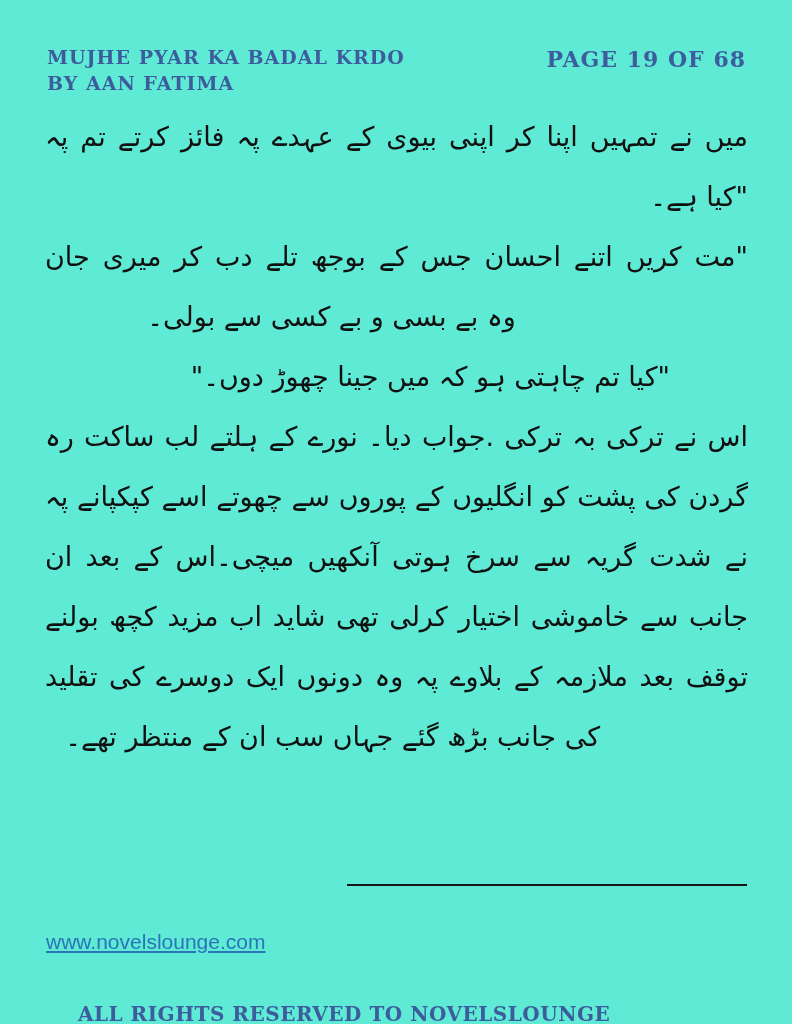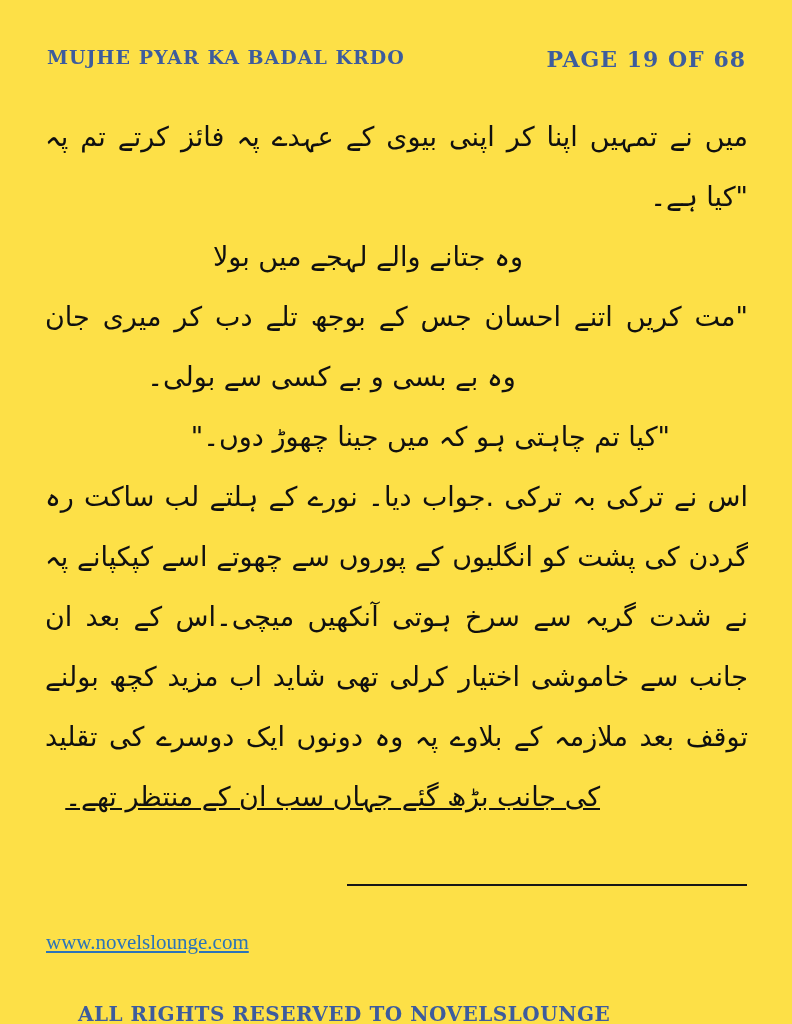--- a/index.html
+++ b/index.html
@@ -4,21 +4,21 @@
 <style>
   html, body {
     margin: 0;
     padding: 0;
     background: #ffffff;
   }
   .page {
     position: relative;
     width: 792px;
     height: 1024px;
-    background: #fde047;
+    background: #5eead4;
     overflow: hidden;
     font-family: "DejaVu Sans", sans-serif;
   }
 
   
   .hdr-title, .hdr-author, .hdr-pagenum, .ftr-rights {
     font-family: "DejaVu Serif", serif;
     font-weight: bold;
     color: #3d5c9d;
     letter-spacing: 1px;
@@ -48,38 +48,38 @@
   }
   .line.j {               
     white-space: normal;
     text-align: justify;
     text-align-last: justify;
     overflow: hidden;
   }
   .ind-l3  { padding-right: 225px; }
   .ind-l5  { padding-right: 130px; text-align: center; }
   .ind-l6  { padding-right: 78px;  }
-  .ind-l12 { padding-right: 148px; text-decoration: underline; }
+  .ind-l12 { padding-right: 148px; }
 
   
   .divider {
     position: absolute;
     left: 347px;
     top: 884px;
     width: 400px;
     height: 2px;
     background: #161616;
   }
 
   
   .ftr-link {
     position: absolute;
     left: 46px;
     top: 930px;
-    font-family: Liberation Serif, serif;
+    font-family: Liberation Sans, sans-serif;
     font-size: 21px;
     color: #2c74b8;
     text-decoration: underline;
     cursor: pointer;
     white-space: nowrap;
   }
   .ftr-rights {
     position: absolute;
     left: 46px;
     top: 1002px;
@@ -90,25 +90,25 @@
 </style>
 </head>
 <body>
 
 <div class="page">
 
   <div class="hdr-title">MUJHE PYAR KA BADAL KRDO</div>
 
   <div class="hdr-pagenum">PAGE 19 OF 68</div>
 
+  <div class="hdr-author">BY AAN FATIMA</div>
 
   <div class="body-text">
     <div class="line j">میں نے تمہیں اپنا کر اپنی بیوی کے عہدے پہ فائز کرتے تم پہ بہت بڑا احسان"</div>
     <div class="line">"کیا ہے۔</div>
-    <div class="line ind-l3">وہ جتانے والے لہجے میں بولا</div>
     <div class="line j">"مت کریں اتنے احسان جس کے بوجھ تلے دب کر میری جان نکل جائے۔"</div>
     <div class="line ind-l5">وہ بے بسی و بے کسی سے بولی۔</div>
     <div class="line ind-l6">"کیا تم چاہتی ہو کہ میں جینا چھوڑ دوں۔"</div>
     <div class="line j">اس نے ترکی بہ ترکی .جواب دیا۔ نورے کے ہلتے لب ساکت رہ گئے۔ فرزام اس کی</div>
     <div class="line j">گردن کی پشت کو انگلیوں کے پوروں سے چھوتے اسے کپکپانے پہ مجبور کرگیا۔اس</div>
     <div class="line j">نے شدت گریہ سے سرخ ہوتی آنکھیں میچی۔اس کے بعد ان دونوں نے اپنی اپنی</div>
     <div class="line j">جانب سے خاموشی اختیار کرلی تھی شاید اب مزید کچھ بولنے کو بچا ہی نہیں تھا کچھ</div>
     <div class="line j">توقف بعد ملازمہ کے بلاوے پہ وہ دونوں ایک دوسرے کی تقلید میں ناشتے کی میز</div>
     <div class="line ind-l12">کی جانب بڑھ گئے جہاں سب ان کے منتظر تھے۔</div>
   </div>

